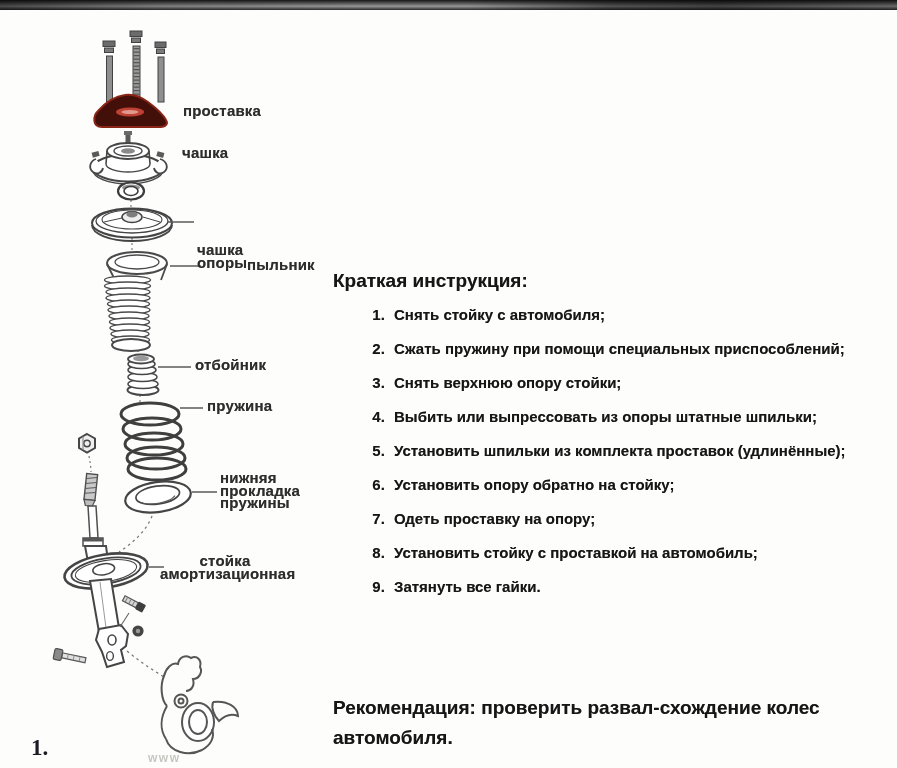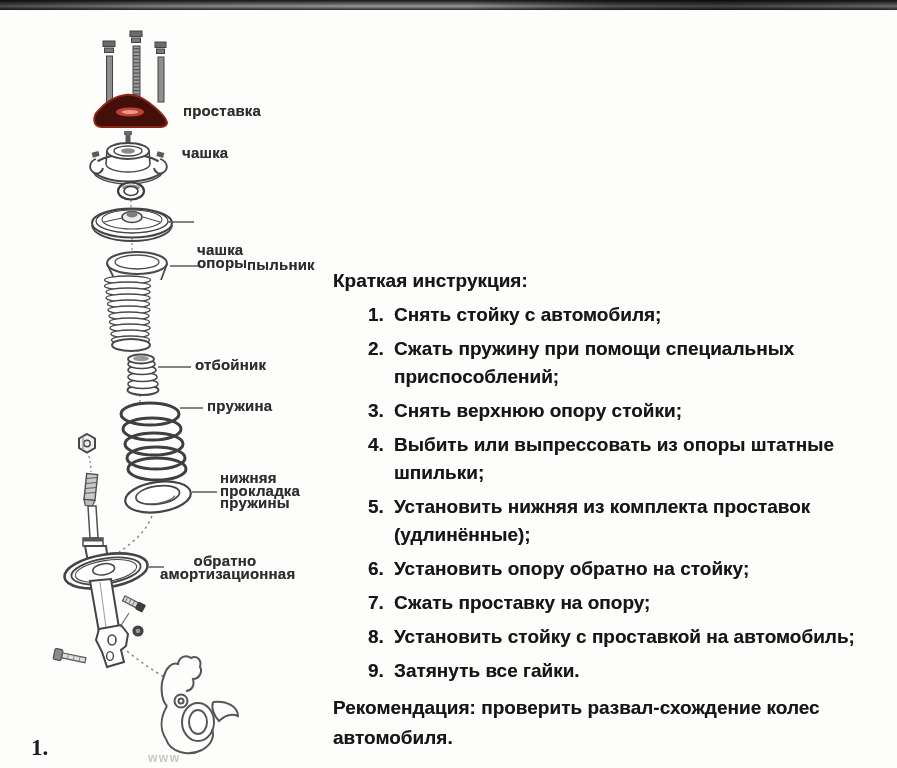--- a/index.html
+++ b/index.html
@@ -26,21 +26,21 @@
   .lbl-bumpstop{left:195px;top:359px;}
   .lbl-spring{left:207px;top:400px;}
   .lbl-pad{left:220px;top:472px;}
   .lbl-strut{left:160px;top:555px;width:130px;text-align:center;}
   .instructions{
     position:absolute;left:333px;top:270px;width:554px;
     color:#161616;font-weight:700;
     text-shadow:0 0 .6px rgba(20,20,20,.5);
   }
   .instructions .title{font-size:19px;margin:0 0 9px 0;}
-  .instructions ol{margin:0;padding-left:56px;font-size:19px;line-height:28px;list-style:decimal;}
+  .instructions ol{margin:0;padding-left:56px;font-size:15px;line-height:28px;list-style:decimal;}
   .instructions li{margin-bottom:6px;padding-left:5px;}
   .recommendation{
     position:absolute;left:333px;top:693px;width:554px;
     font-size:19px;line-height:30px;font-weight:700;color:#161616;
     text-shadow:0 0 .6px rgba(20,20,20,.5);
   }
   .page-number{
     position:absolute;left:31px;top:735px;
     font-family:"Liberation Serif",serif;font-weight:700;font-size:23px;color:#1b1b26;
   }
@@ -224,33 +224,33 @@
   <div class="part-label lbl-spacer">проставка</div>
   <div class="part-label lbl-mount">чашка</div>
   <div class="part-label lbl-cup">чашка
 опоры</div>
   <div class="part-label lbl-boot">пыльник</div>
   <div class="part-label lbl-bumpstop">отбойник</div>
   <div class="part-label lbl-spring">пружина</div>
   <div class="part-label lbl-pad">нижняя
 прокладка
 пружины</div>
-  <div class="part-label lbl-strut">обратно
+  <div class="part-label lbl-strut">стойка
 амортизационная</div>
 
   <div class="instructions">
     <div class="title">Краткая инструкция:</div>
     <ol>
       <li>Снять стойку с автомобиля;</li>
       <li>Сжать пружину при помощи специальных приспособлений;</li>
       <li>Снять верхнюю опору стойки;</li>
       <li>Выбить или выпрессовать из опоры штатные шпильки;</li>
-      <li>Установить нижняя из комплекта проставок (удлинённые);</li>
+      <li>Установить шпильки из комплекта проставок (удлинённые);</li>
       <li>Установить опору обратно на стойку;</li>
-      <li>Сжать проставку на опору;</li>
+      <li>Одеть проставку на опору;</li>
       <li>Установить стойку с проставкой на автомобиль;</li>
       <li>Затянуть все гайки.</li>
     </ol>
   </div>
 
   <div class="recommendation">Рекомендация: проверить развал-схождение колес автомобиля.</div>
 
   <div class="watermark">www</div>
 
   <div class="page-number">1.</div>

